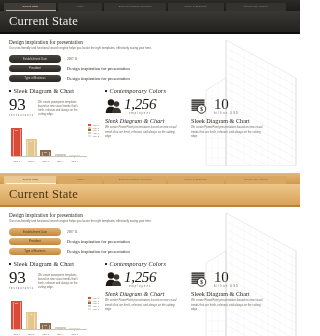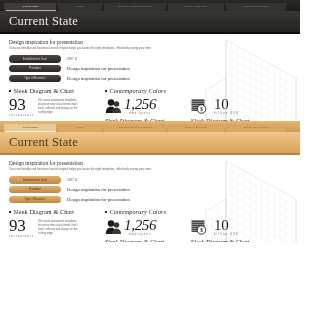--- a/index.html
+++ b/index.html
@@ -1,19 +1,19 @@
 <!DOCTYPE html>
 <html><head>
 <meta charset="utf-8">
 <style>
   * { margin:0; padding:0; box-sizing:border-box; }
   html,body { width:300px; height:336px; overflow:hidden; background:#ffffff;
     font-family:"Liberation Serif", serif; }
 
-  .slide { position:relative; width:300px; height:121px; overflow:hidden; background:#fff; }
+  .slide { position:relative; width:300px; height:173px; overflow:hidden; background:#fff; }
 
   
   .navbar { position:relative; height:11px; display:flex; align-items:flex-end;
     padding:0 4px 0 4px; }
   .navbar.dark  { background:linear-gradient(#2b2a27,#1d1c1a); }
   .navbar.gold  { background:linear-gradient(#e4b877,#cf9a4e); }
   .nav-tab { height:8px; margin-right:2px; position:relative;
     display:flex; align-items:center; justify-content:center; overflow:hidden; }
   .nav-tab .tl { font-family:"Liberation Sans", sans-serif; font-size:2.6px;
     letter-spacing:.1px; white-space:nowrap; line-height:1; transform:scale(.95); }
@@ -71,21 +71,21 @@
 
   
   .cols { display:flex; margin-top:5px; }
   .col1 { width:92px; } .col2 { width:82px; margin-left:4px;font-style:italic; } .col3 { width:82px; margin-left:4px; }
 
   .heading { font-size:6.2px; color:#201c18; letter-spacing:.1px;
     display:flex; align-items:baseline; }
   .bullet { width:2px; height:2px; background:#2a2622; margin-right:2.5px;
     display:inline-block; flex:none; position:relative; top:-1.3px; }
 
-  .statrow { display:flex; align-items:center; margin-top:3px; }
+  .statrow { display:flex; align-items:flex-end; margin-top:3px; }
   .bignum { font-size:17px; line-height:.95; color:#1b1815; letter-spacing:-.3px; }
   .bignum.mid { font-size:15px; }
   .statcap { font-size:2.6px; color:#5d564d; letter-spacing:1.1px; text-align:center;
     font-family:"Liberation Sans", sans-serif; margin-top:.5px; }
   .statbody { font-size:2.7px; color:#6e675e; line-height:1.45; margin-left:4px;
     width:46px; font-family:"Liberation Sans", sans-serif; }
 
   .blockttl { font-size:6.1px; color:#1e1a16; letter-spacing:.05px; margin-top:3px; }
   .blockbody { font-size:2.8px; color:#6e675e; line-height:1.5; margin-top:1.5px;
     width:72px; font-family:"Liberation Sans", sans-serif; }

